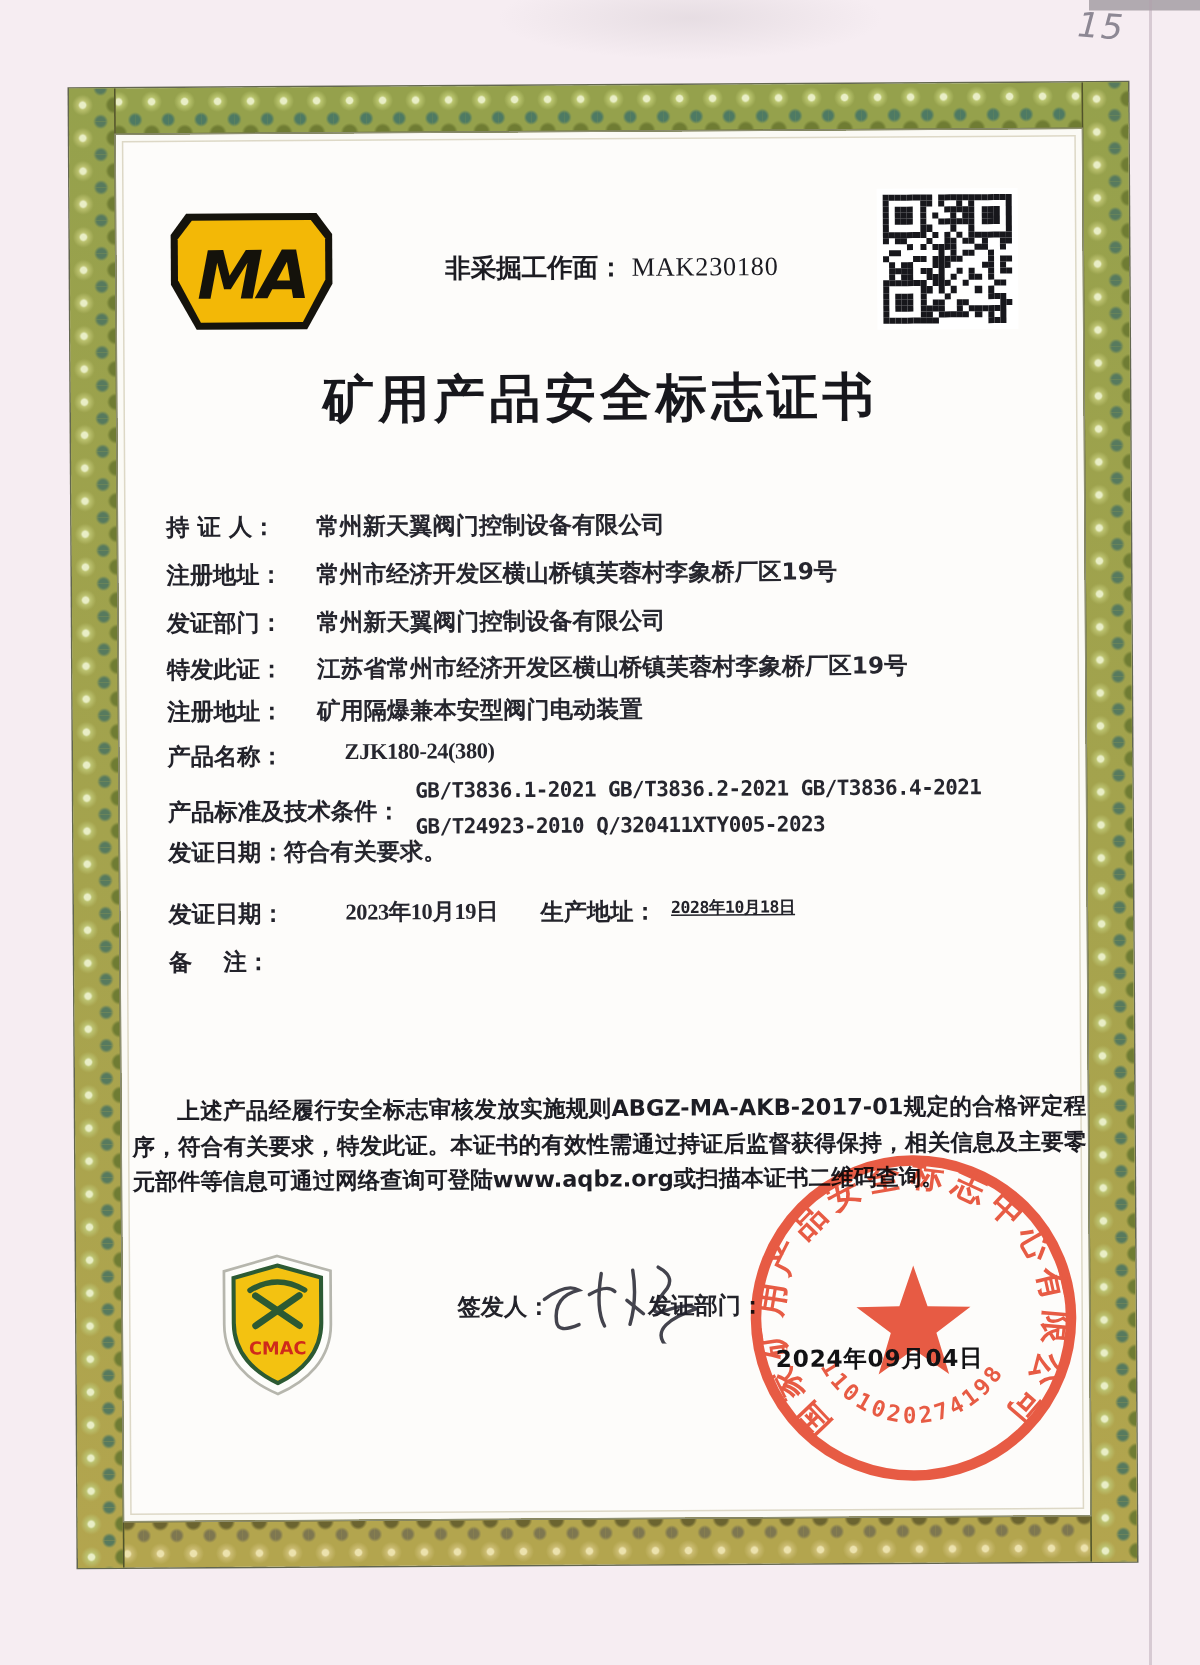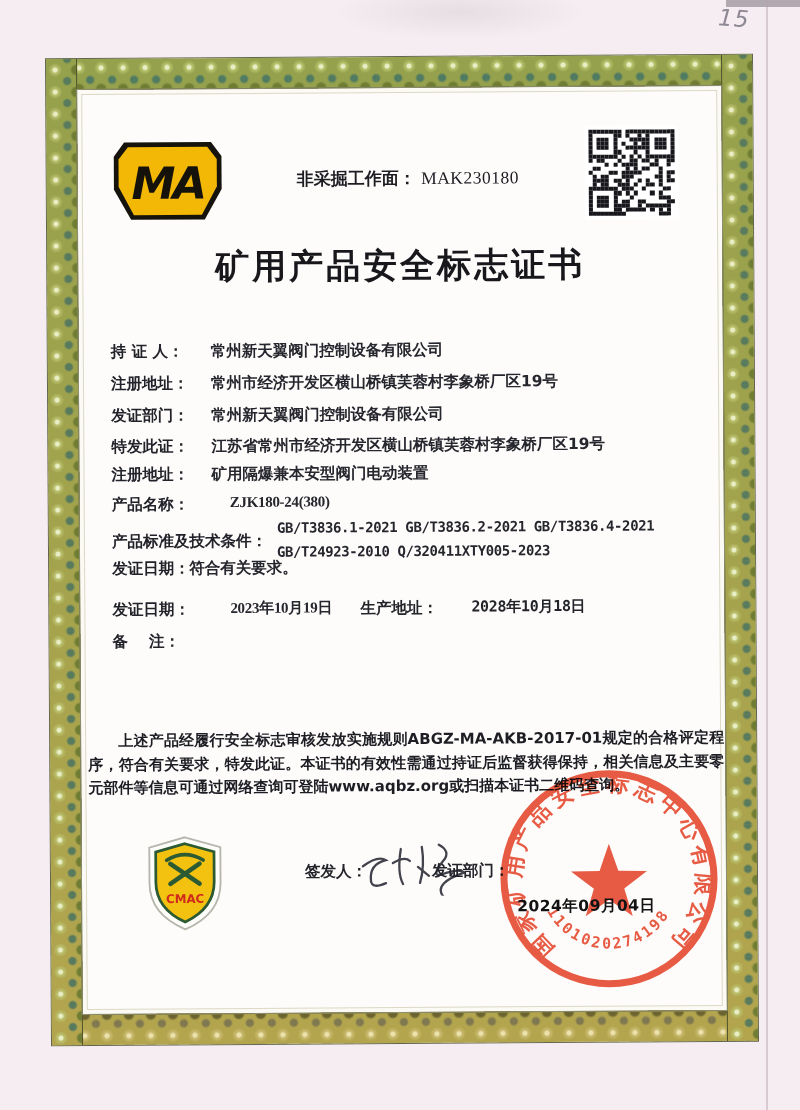--- a/index.html
+++ b/index.html
@@ -94,22 +94,22 @@
   .row{position:absolute;left:0;width:100%;height:24px;font-size:15.5px;}
   .lbl{position:absolute;left:63px;font-weight:bold;color:#22222a;white-space:nowrap;}
   .val{position:absolute;left:163px;font-weight:bold;color:#26262e;white-space:nowrap;}
   .val-num{left:148px;font-family:Liberation Serif, serif;font-size:15px;letter-spacing:-0.3px;margin-left:33px;}
   .val-scope{left:140px;}
   .std-l1,.std-l2{
     position:absolute;left:228px;font-weight:bold;white-space:nowrap;
     font-family:"DejaVu Sans Mono","DejaVu Sans",sans-serif;font-size:14px;letter-spacing:-0.4px;color:#26262e;
   }
   .lbl2{position:absolute;left:311px;font-weight:bold;white-space:nowrap;}
-  .val2{position:absolute;left:422px;font-weight:bold;white-space:nowrap;
-    font-family:"DejaVu Sans Mono","DejaVu Sans",sans-serif;font-size:15px;letter-spacing:-0.3px;}
+  .val2{position:absolute;left:398px;font-weight:bold;white-space:nowrap;
+    font-family:"DejaVu Sans Mono","DejaVu Sans",sans-serif;font-size:11px;letter-spacing:-0.3px;text-decoration:underline;}
   
   .statement{
     position:absolute;left:38px;top:671px;width:636px;
     font-size:15px;font-weight:bold;line-height:23.5px;color:#1d1d24;
     text-align:justify;text-indent:2em;
   }
   
   .cmac-logo{position:absolute;left:93px;top:776px;width:82px;height:98px;}
   .signer-label,.dept-label{position:absolute;top:804px;font-size:15.5px;font-weight:bold;white-space:nowrap;}
   .signer-label{left:254px;}

